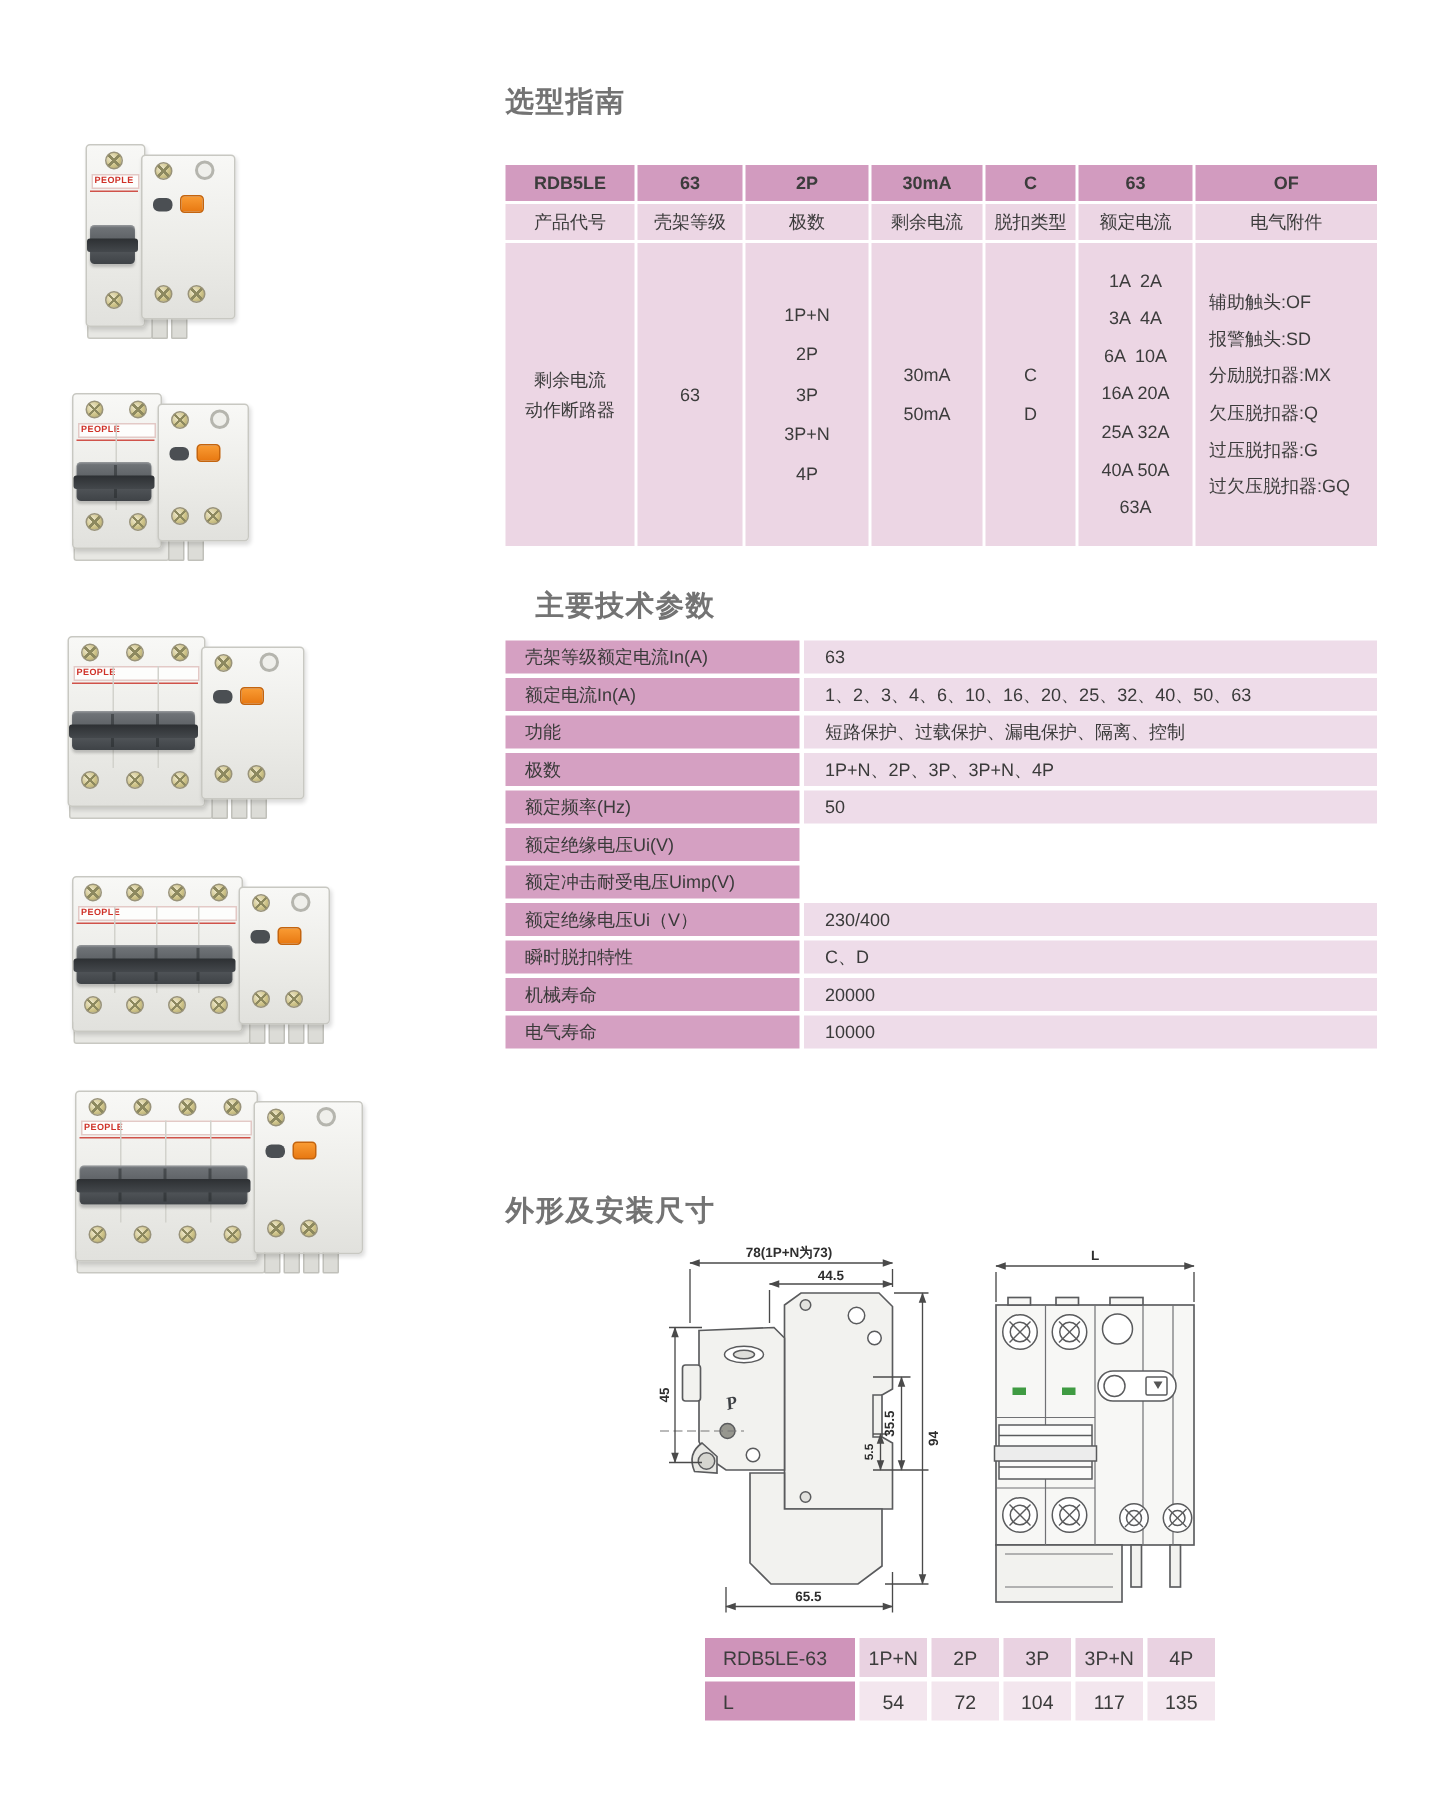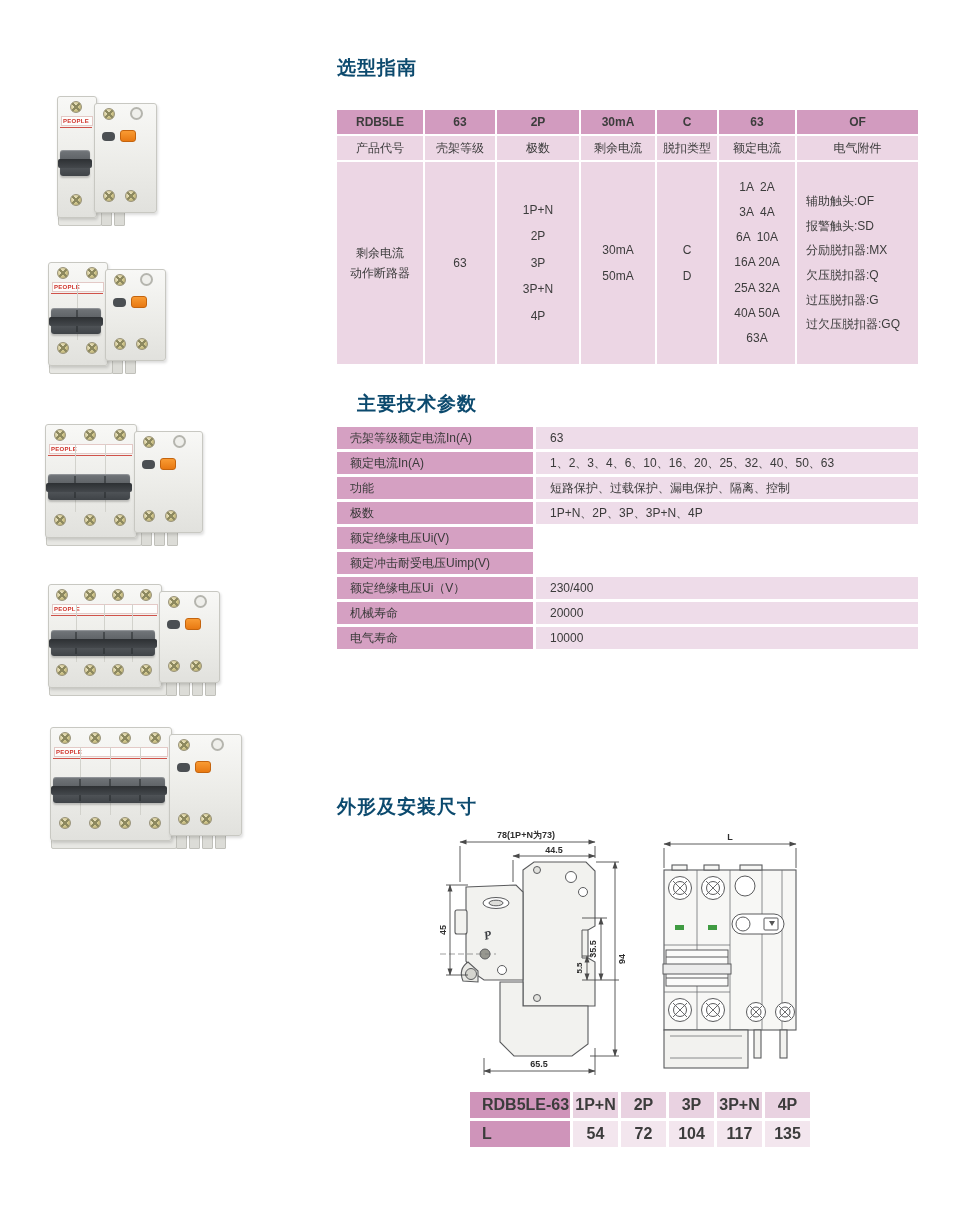--- a/index.html
+++ b/index.html
@@ -1,20 +1,20 @@
 <!DOCTYPE html>
 <html><head>
 <meta charset="utf-8">
 <style>
   html,body{margin:0;padding:0;background:#fff;}
   .page{position:relative;width:970px;height:1209px;background:#ffffff;overflow:hidden;
         font-family:"Liberation Sans","DejaVu Sans",sans-serif;color:#3a3a3a;}
 
   
-  .sec-title{position:absolute;margin:0;font-size:19px;font-weight:700;color:#0c4a6e;letter-spacing:1px;}
+  .sec-title{position:absolute;margin:0;font-size:19px;font-weight:700;color:#737373;letter-spacing:1px;}
   #title-sel{left:337px;top:55px;}
   #title-tech{left:357px;top:391px;}
   #title-dim{left:337px;top:794px;}
 
   
   .sel-table{position:absolute;left:337px;top:110px;display:grid;
              grid-template-columns:86px 70px 82px 74px 60px 76px 121px;
              grid-template-rows:24px 24px 202px;gap:2px;}
   .cell{display:flex;align-items:center;justify-content:center;font-size:12px;}
   .ch{background:#d29bbf;font-weight:700;color:#3c3c3c;}
@@ -35,21 +35,21 @@
   #side-view{left:438px;top:830px;width:212px;height:258px;}
   #front-view{left:652px;top:830px;width:175px;height:258px;}
   .dim line{stroke:#4a4a4a;stroke-width:.9;}
   .dimtxt text{font:700 9px "Liberation Sans","DejaVu Sans",sans-serif;fill:#2e2e2e;}
   .dimtxt text.small{font-size:8px;}
 
   
   .dim-table{position:absolute;left:470px;top:1092px;display:grid;
              grid-template-columns:100px 45px 45px 45px 45px 45px;
              grid-template-rows:26px 26px;gap:3px;}
-  .dc{display:flex;align-items:center;justify-content:center;font-size:16px;font-weight:700;color:#3c3c3c;}
+  .dc{display:flex;align-items:center;justify-content:center;font-size:13px;font-weight:400;color:#3c3c3c;}
   .dh{background:#cf94ba;justify-content:flex-start;padding-left:12px;}
   .dm{background:#e9d2e1;}
   .dv{background:#f3e6ee;}
 
   
   #photos{position:absolute;left:0;top:0;width:100%;height:100%;}
   .bk{position:absolute;}
   .bk-mcb,.bk-rcd{position:absolute;background:linear-gradient(180deg,#f8f8f6,#ebebe7 60%,#e1e1dd);
       border:1px solid #c8c8c2;border-radius:3px;box-shadow:1px 2px 3px rgba(0,0,0,.14);}
   .bk-brand{position:absolute;font:700 6px "Liberation Sans",sans-serif;color:#cf3128;letter-spacing:.3px;
@@ -279,28 +279,36 @@
       </div>
     <div class="t-row">
         <div class="t-label">功能</div>
         <div class="t-value">短路保护、过载保护、漏电保护、隔离、控制</div>
       </div>
     <div class="t-row">
         <div class="t-label">极数</div>
         <div class="t-value">1P+N、2P、3P、3P+N、4P</div>
       </div>
     <div class="t-row">
+        <div class="t-label">额定频率(Hz)</div>
+        <div class="t-value">50</div>
+      </div>
+    <div class="t-row">
         <div class="t-label">额定绝缘电压Ui(V)</div>
       </div>
     <div class="t-row">
         <div class="t-label">额定冲击耐受电压Uimp(V)</div>
       </div>
     <div class="t-row">
         <div class="t-label">额定绝缘电压Ui（V）</div>
         <div class="t-value">230/400</div>
+      </div>
+    <div class="t-row">
+        <div class="t-label">瞬时脱扣特性</div>
+        <div class="t-value">C、D</div>
       </div>
     <div class="t-row">
         <div class="t-label">机械寿命</div>
         <div class="t-value">20000</div>
       </div>
     <div class="t-row">
         <div class="t-label">电气寿命</div>
         <div class="t-value">10000</div>
       </div>
   </div>

